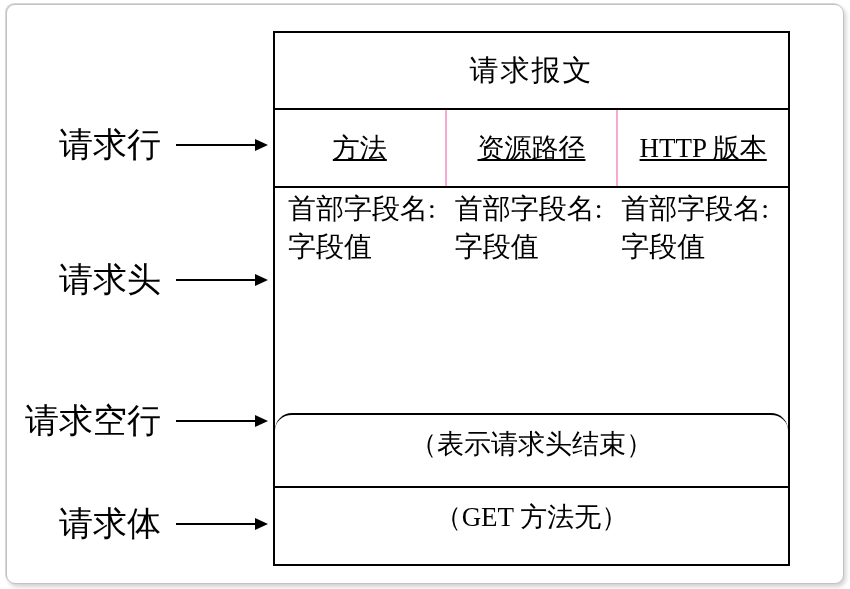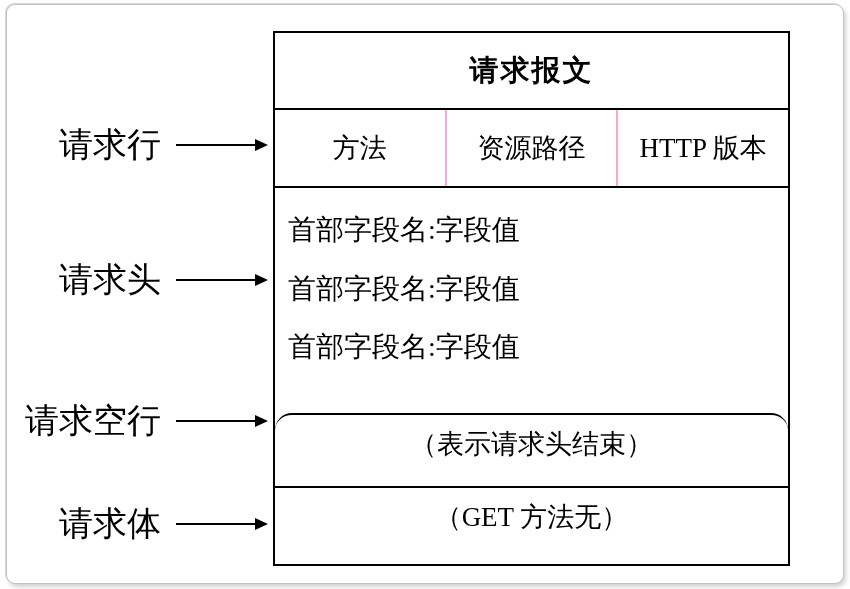--- a/index.html
+++ b/index.html
@@ -24,34 +24,34 @@
     background: #fff;
     display: flex;
     flex-direction: column;
   }
   .row { border-top: 2px solid #000; }
   .row:first-child { border-top: none; }
 
   .row-title {
     height: 75px;
     display: flex; align-items: center; justify-content: center;
-    font-size: 29px; font-weight: bold;
+    font-size: 29px; font-weight: normal;
     letter-spacing: 2px;
   }
-  .row-reqline { height: 78px; display: flex; }
+  .row-reqline { height: 78px; display: flex; text-decoration: underline; }
   .row-reqline .cell {
     flex: 1 1 0;
     display: flex; align-items: center; justify-content: center;
     font-size: 27px;
   }
   .row-reqline .cell + .cell { border-left: 2px solid #f9a8d4; }
 
   .row-headers {
     height: 227px;
-    display: flex; flex-direction: column;
+    display: flex; flex-direction: row;
     justify-content: space-evenly;
     padding: 2px 0 26px 13px;
     font-size: 28px;
   }
   .row-blank, .row-body {
     display: flex; justify-content: center; align-items: flex-start;
     padding-top: 11px;
     font-size: 27px;
   }
   .row-blank { height: 73px; border-radius: 17px; }

